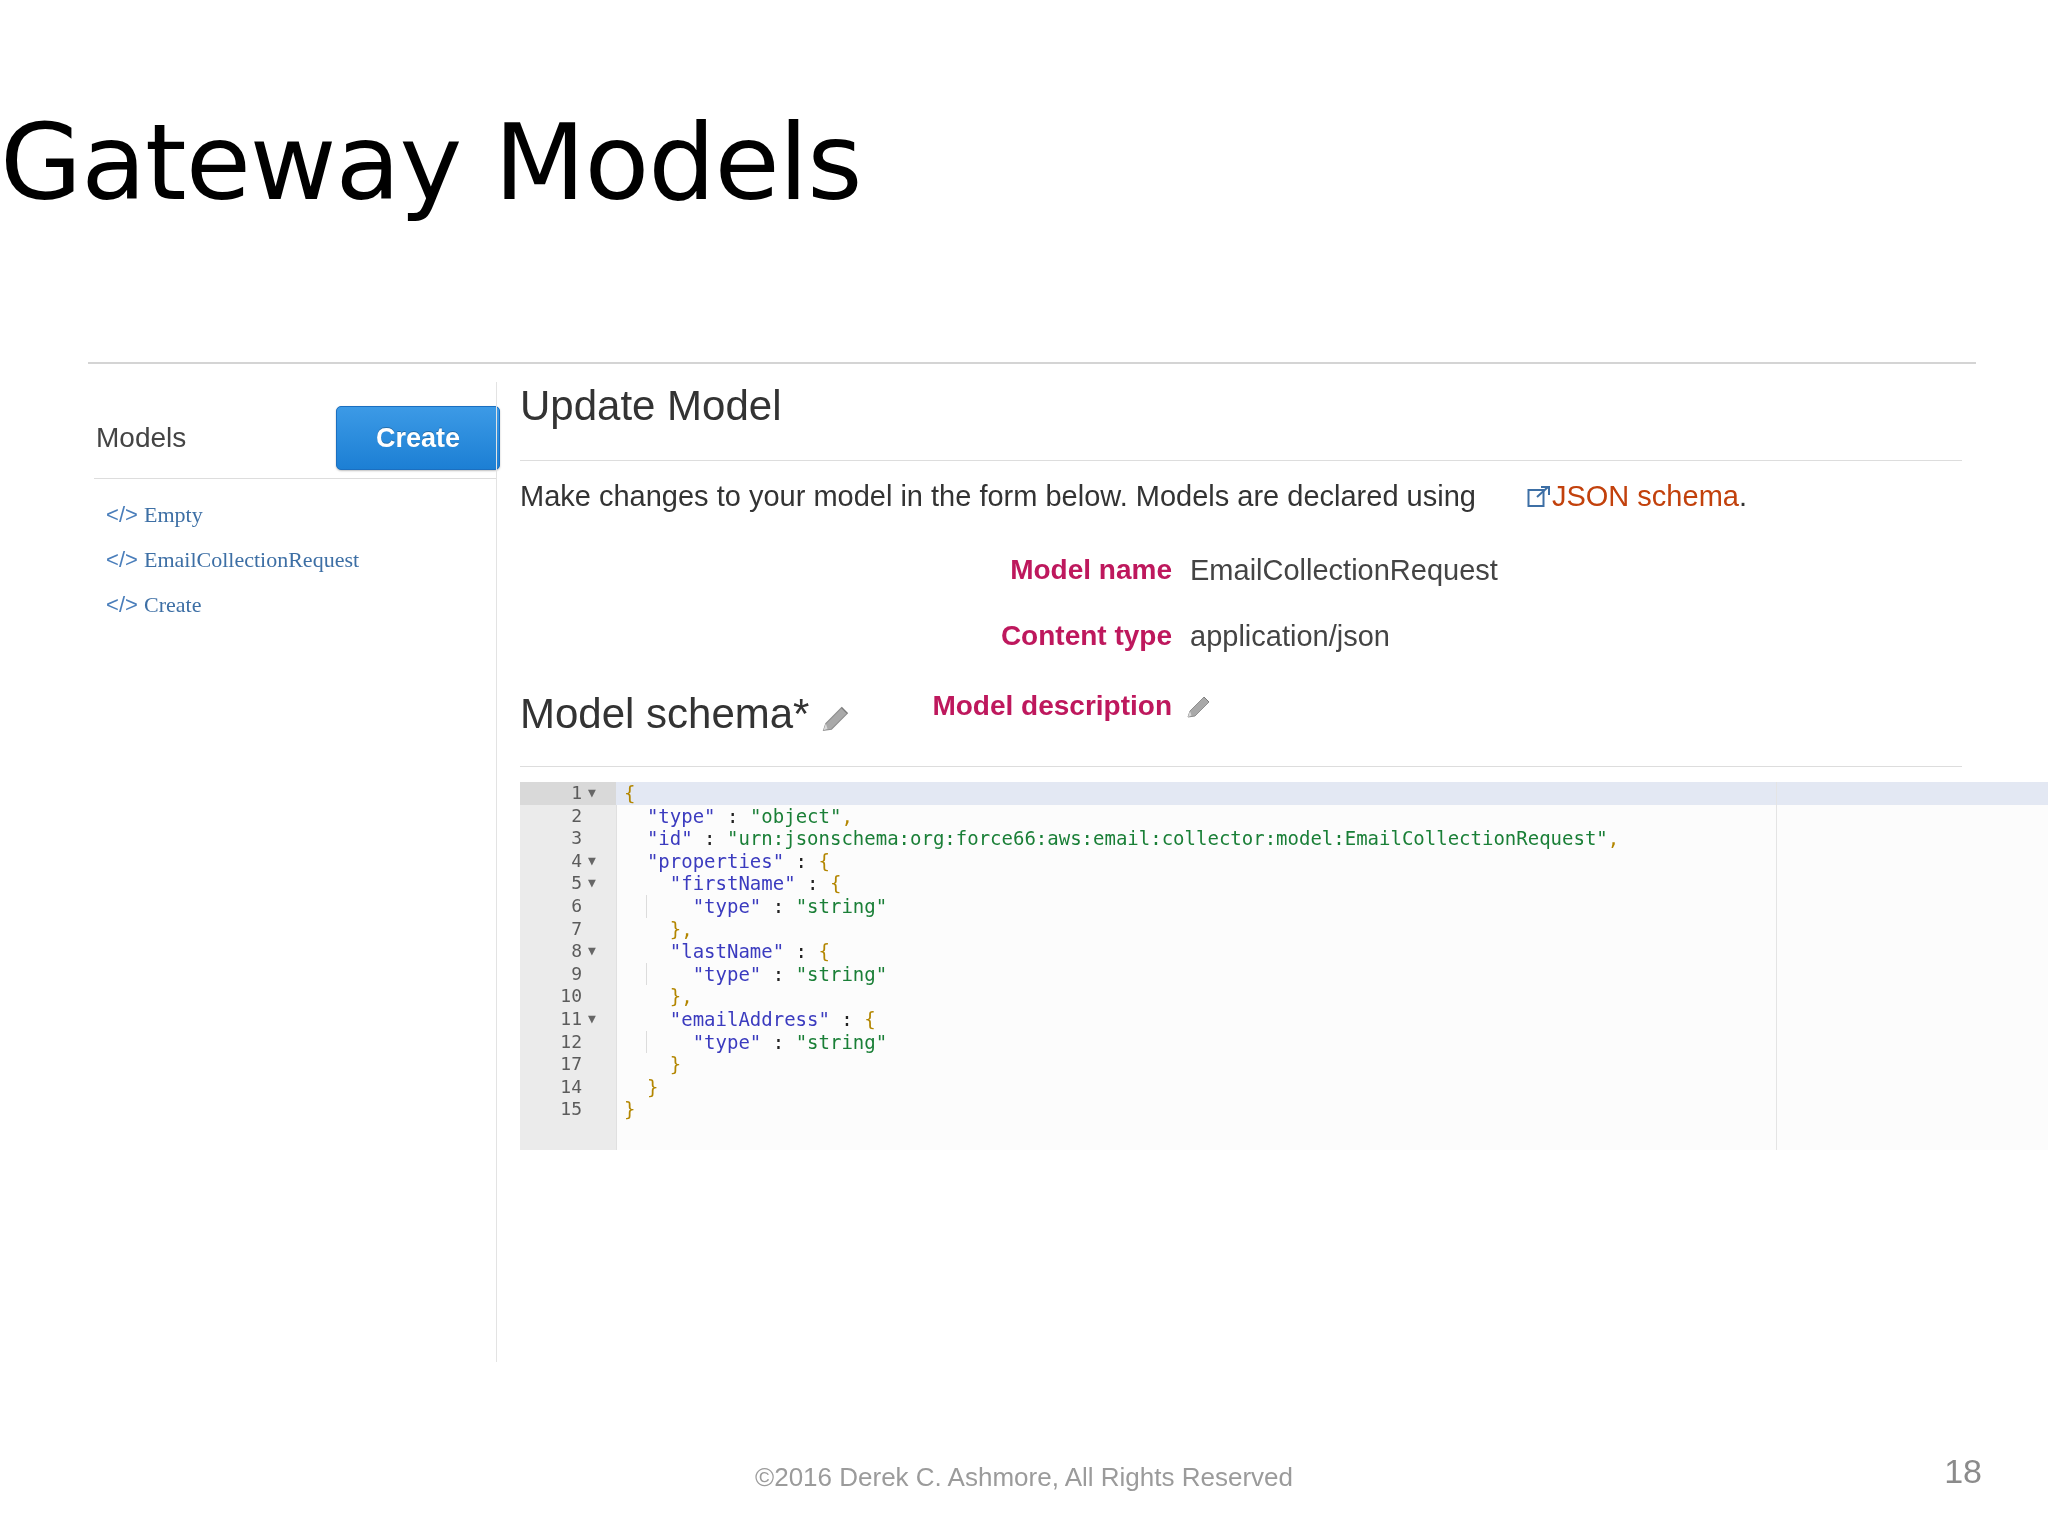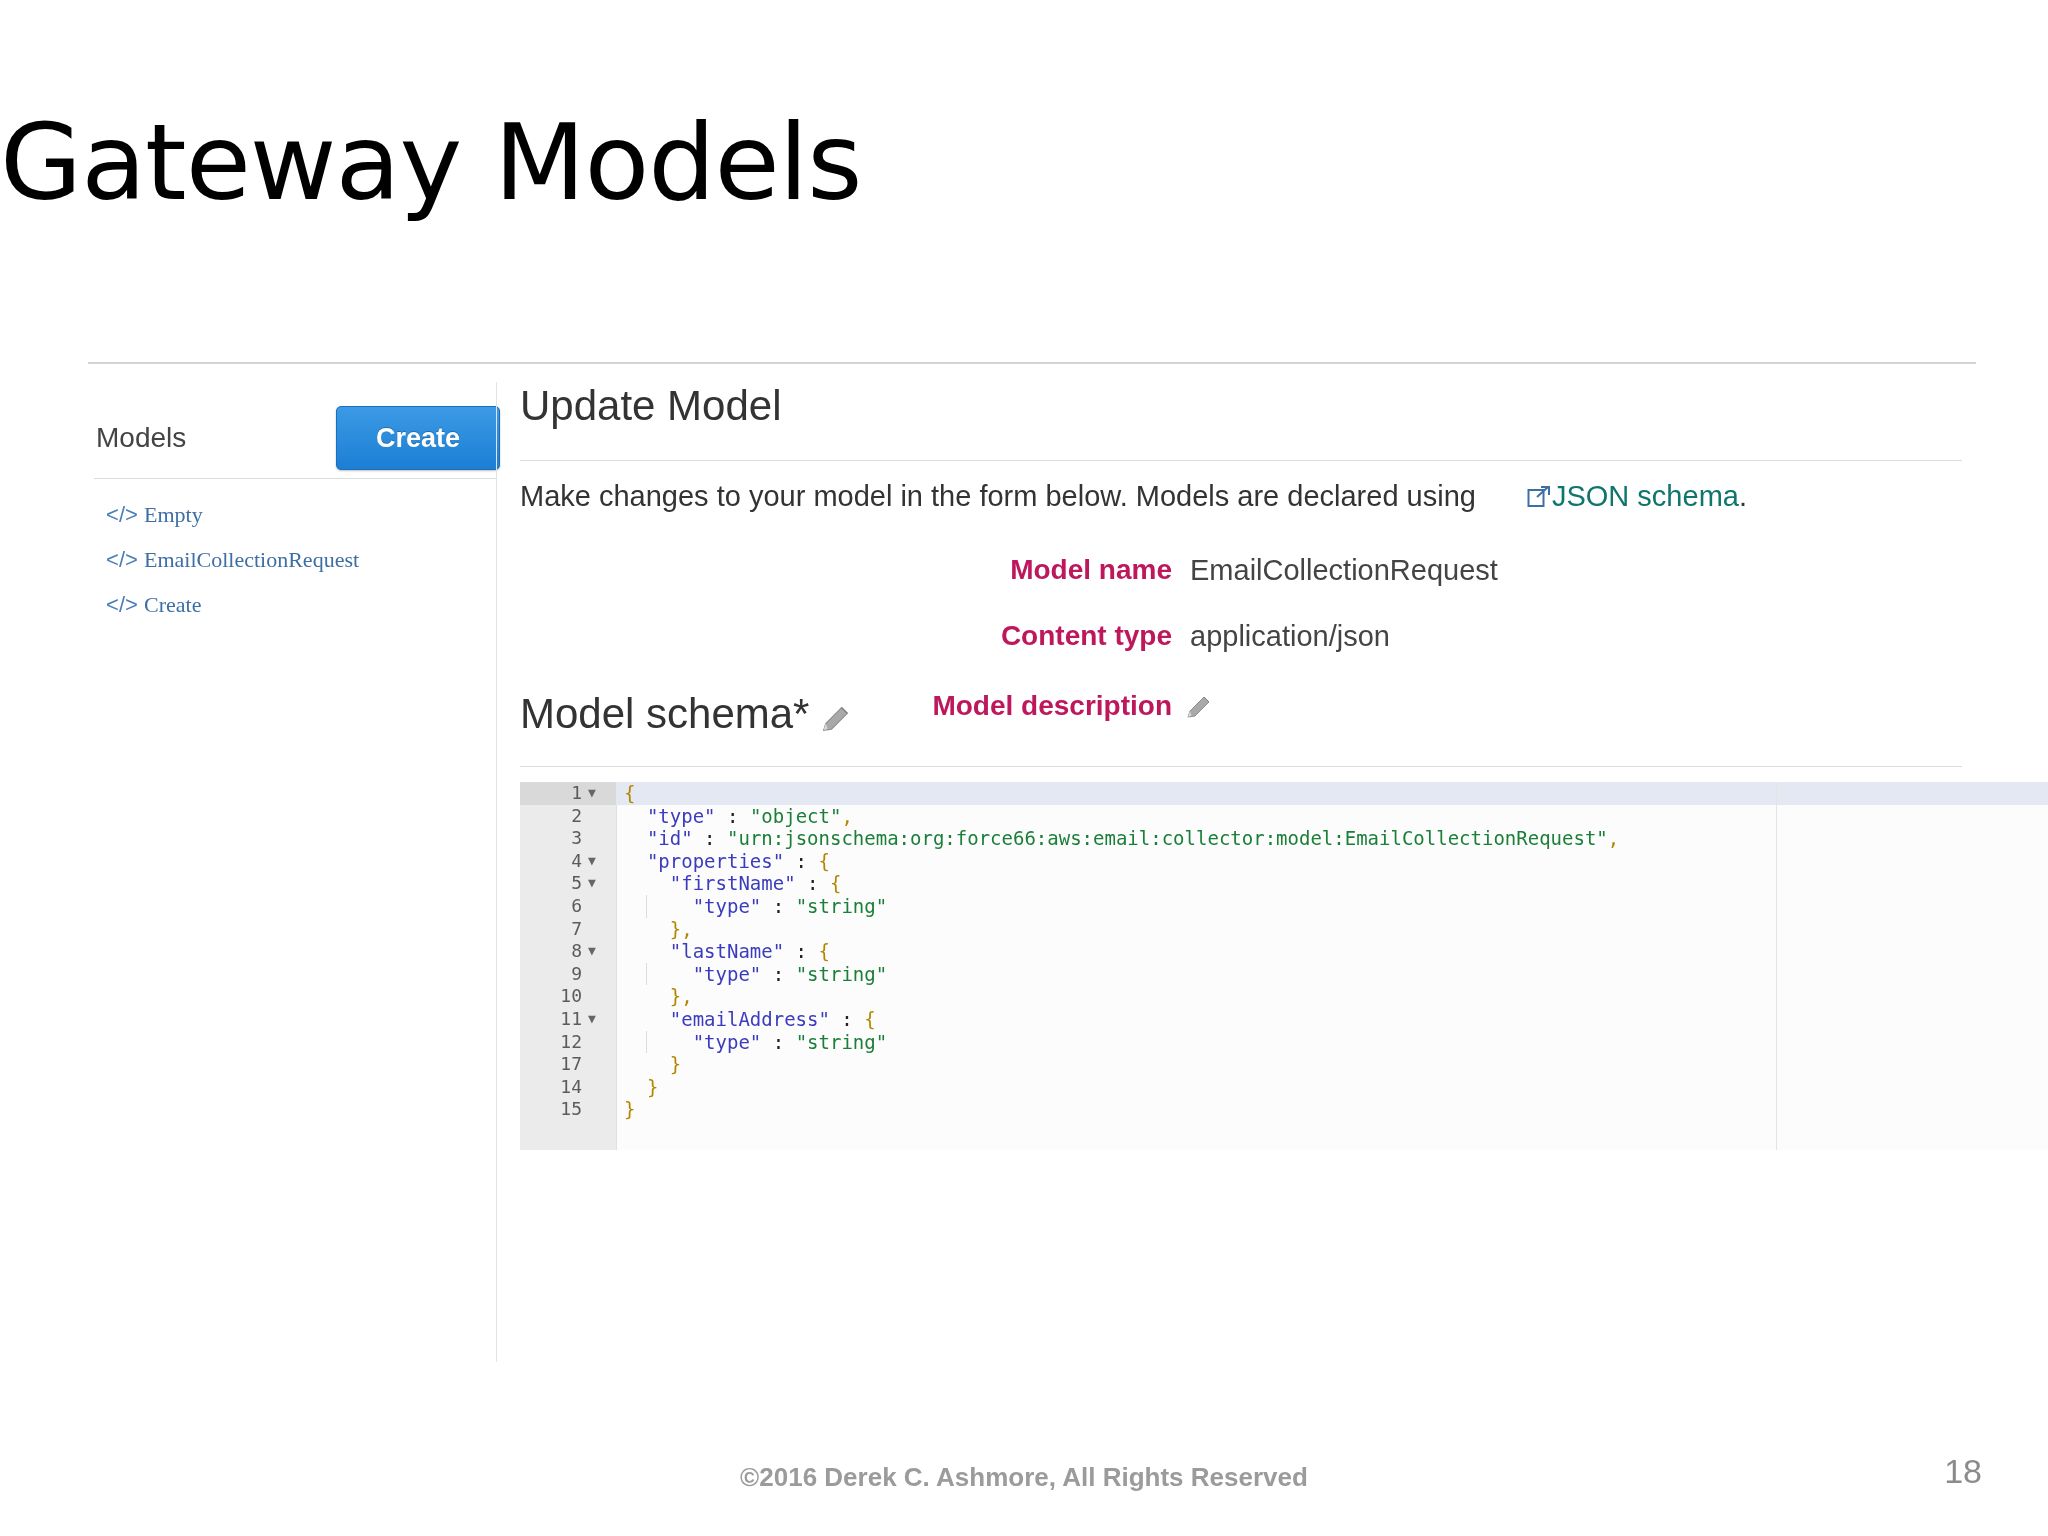--- a/index.html
+++ b/index.html
@@ -77,21 +77,21 @@
     font-family:"Liberation Sans",sans-serif;
   }
   .rule-1{
     position:absolute;left:8px;top:96px;width:1442px;height:1px;background:#ddd;
   }
   .panel-desc{
     position:absolute;left:8px;top:116px;width:1440px;
     font-size:29px;color:#333;white-space:nowrap;
     font-family:"Liberation Sans",sans-serif;
   }
-  .ext-link{color:#0f766e;padding-left:43px;}
+  .ext-link{color:#c2410c;padding-left:43px;}
   .ext-icon{
     display:inline-block;width:24px;height:22px;
     vertical-align:-2px;margin-right:1px;position:relative;
   }
 
   .form-row{position:absolute;left:0;width:1440px;height:52px;}
   .form-label{
     position:absolute;right:calc(1440px - 660px);
     font-size:28px;font-weight:bold;color:#be185d;text-align:right;
     white-space:nowrap;
@@ -153,21 +153,21 @@
   .guide{
     position:absolute;top:0;width:1px;height:22.6px;background:#dcdcdc;
   }
   .print-margin{
     position:absolute;left:1256px;top:0;width:1px;height:368px;background:#e4e4e4;
   }
 
   
   .footer-copy{
     position:absolute;left:0;top:1462px;width:2048px;text-align:center;
-    font-size:26px;color:#9b9b9b;font-family:"Liberation Sans",sans-serif;font-weight:bold;
+    font-size:26px;color:#9b9b9b;font-family:"Liberation Sans",sans-serif;
   }
   .page-num{
     position:absolute;right:66px;top:1452px;
     font-size:34px;color:#8b8b8b;font-family:"Liberation Sans",sans-serif;
   }
 </style>
 </head>
 <body>
 
 <div class="slide">

